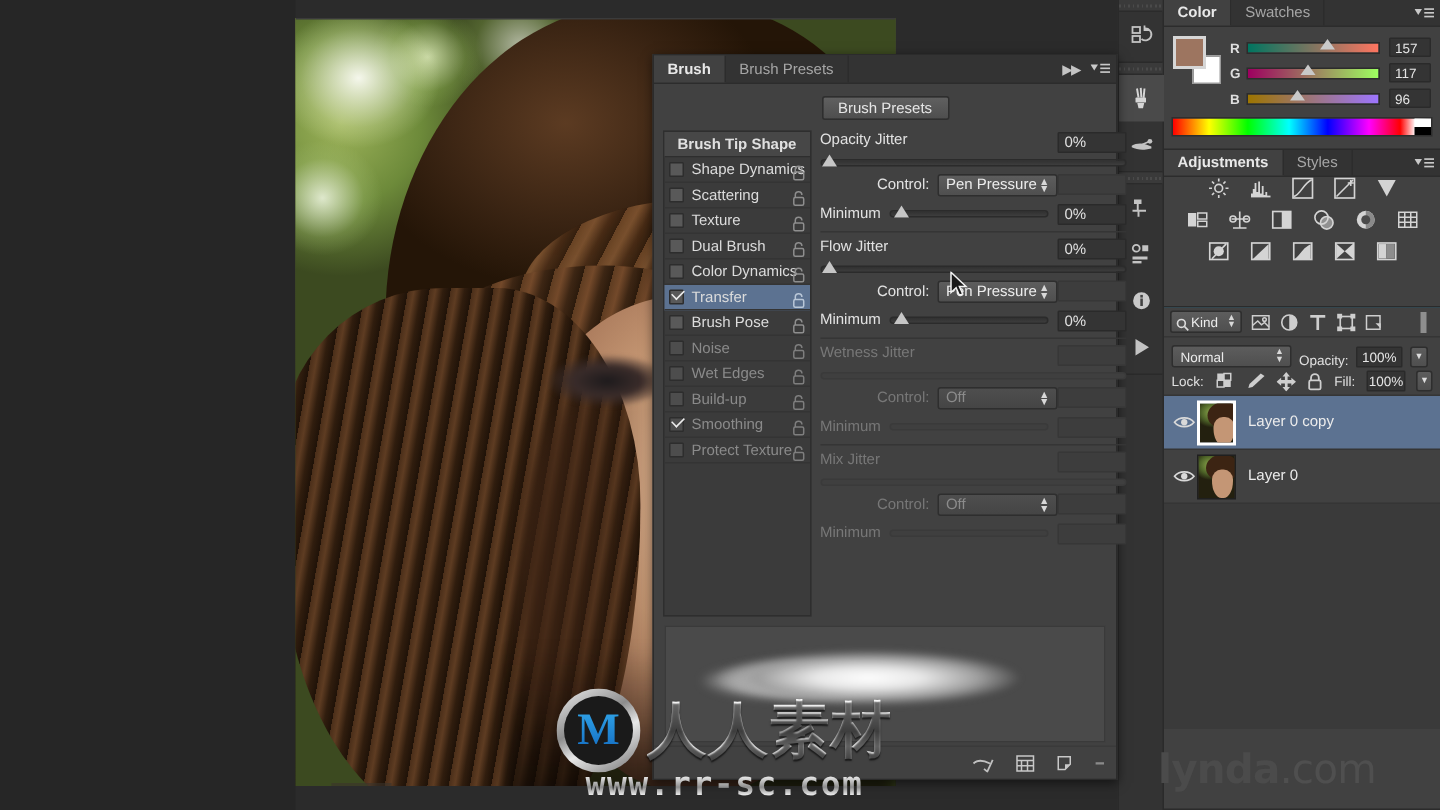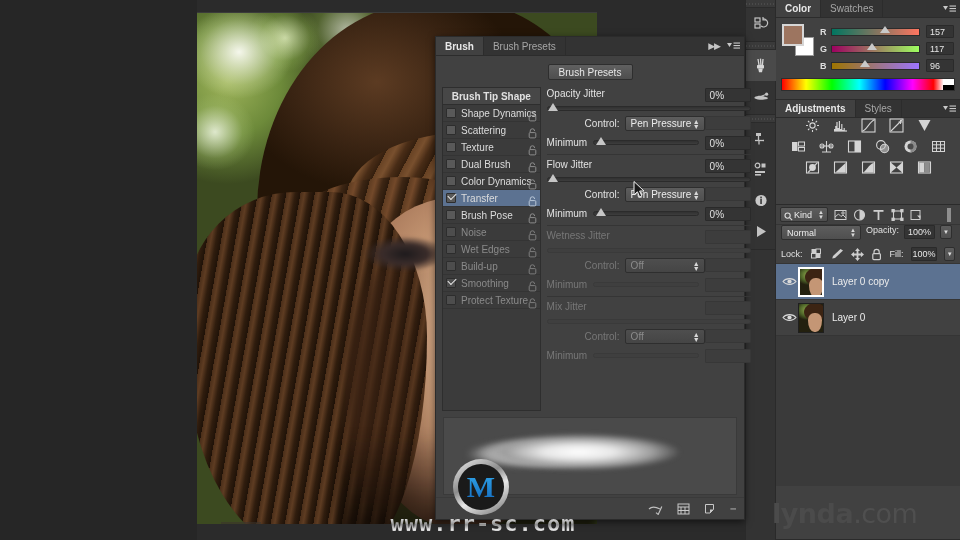--- a/index.html
+++ b/index.html
@@ -300,21 +300,21 @@
     border-bottom:1px solid #353535;
   }
   .kind-select {
     width:48px; height:15px; background:linear-gradient(180deg,#5d5d5d,#4f4f4f);
     border:1px solid #2e2e2e; border-radius:2px; color:#ececec; font-size:9px;
     line-height:14px; padding-left:13px; position:relative;
   }
   .kind-select .magni { position:absolute; left:3px; top:3px; color:#dcdcdc; }
   .kind-select .arrows { position:absolute; right:3px; top:2px; font-size:6px; line-height:5px; color:#d8d8d8;}
   .lay-ico { width:14px; height:14px; color:#cecece; display:flex; align-items:center; justify-content:center; }
-  .blend-row { display:flex; align-items:flex-start; height:20px; padding:0 5px; gap:5px; }
+  .blend-row { display:flex; align-items:flex-end; height:20px; padding:0 5px; gap:5px; }
   .blend-select {
     width:80px; height:15px; background:linear-gradient(180deg,#5d5d5d,#4f4f4f);
     border:1px solid #2e2e2e; border-radius:2px; color:#ececec; font-size:9px;
     line-height:14px; padding-left:5px; position:relative;
   }
   .blend-select .arrows { position:absolute; right:4px; top:2px; font-size:6px; line-height:5px; color:#d8d8d8;}
   .sm-label { font-size:9px; color:#e0e0e0; }
   .num-box {
     width:31px; height:14px; background:#343434; border:1px solid #2a2a2a;
     color:#e6e6e6; font-size:9px; line-height:13px; text-align:center; border-radius:1px;
@@ -1051,20 +1051,21 @@
 
       <div id="layers-empty"></div>
     </div>
   </div>
 
   <div id="wm-center">
     <div class="wm-row">
       <span class="wm-logo">
         <span class="m">M</span>
       </span>
+      <span class="wm-cn">人人素材</span>
     </div>
     <div class="wm-url">www.rr-sc.com</div>
   </div>
 
   <div id="wm-lynda">
     <b>lynda</b><span>.com</span>
   </div>
 
 </div>
 

